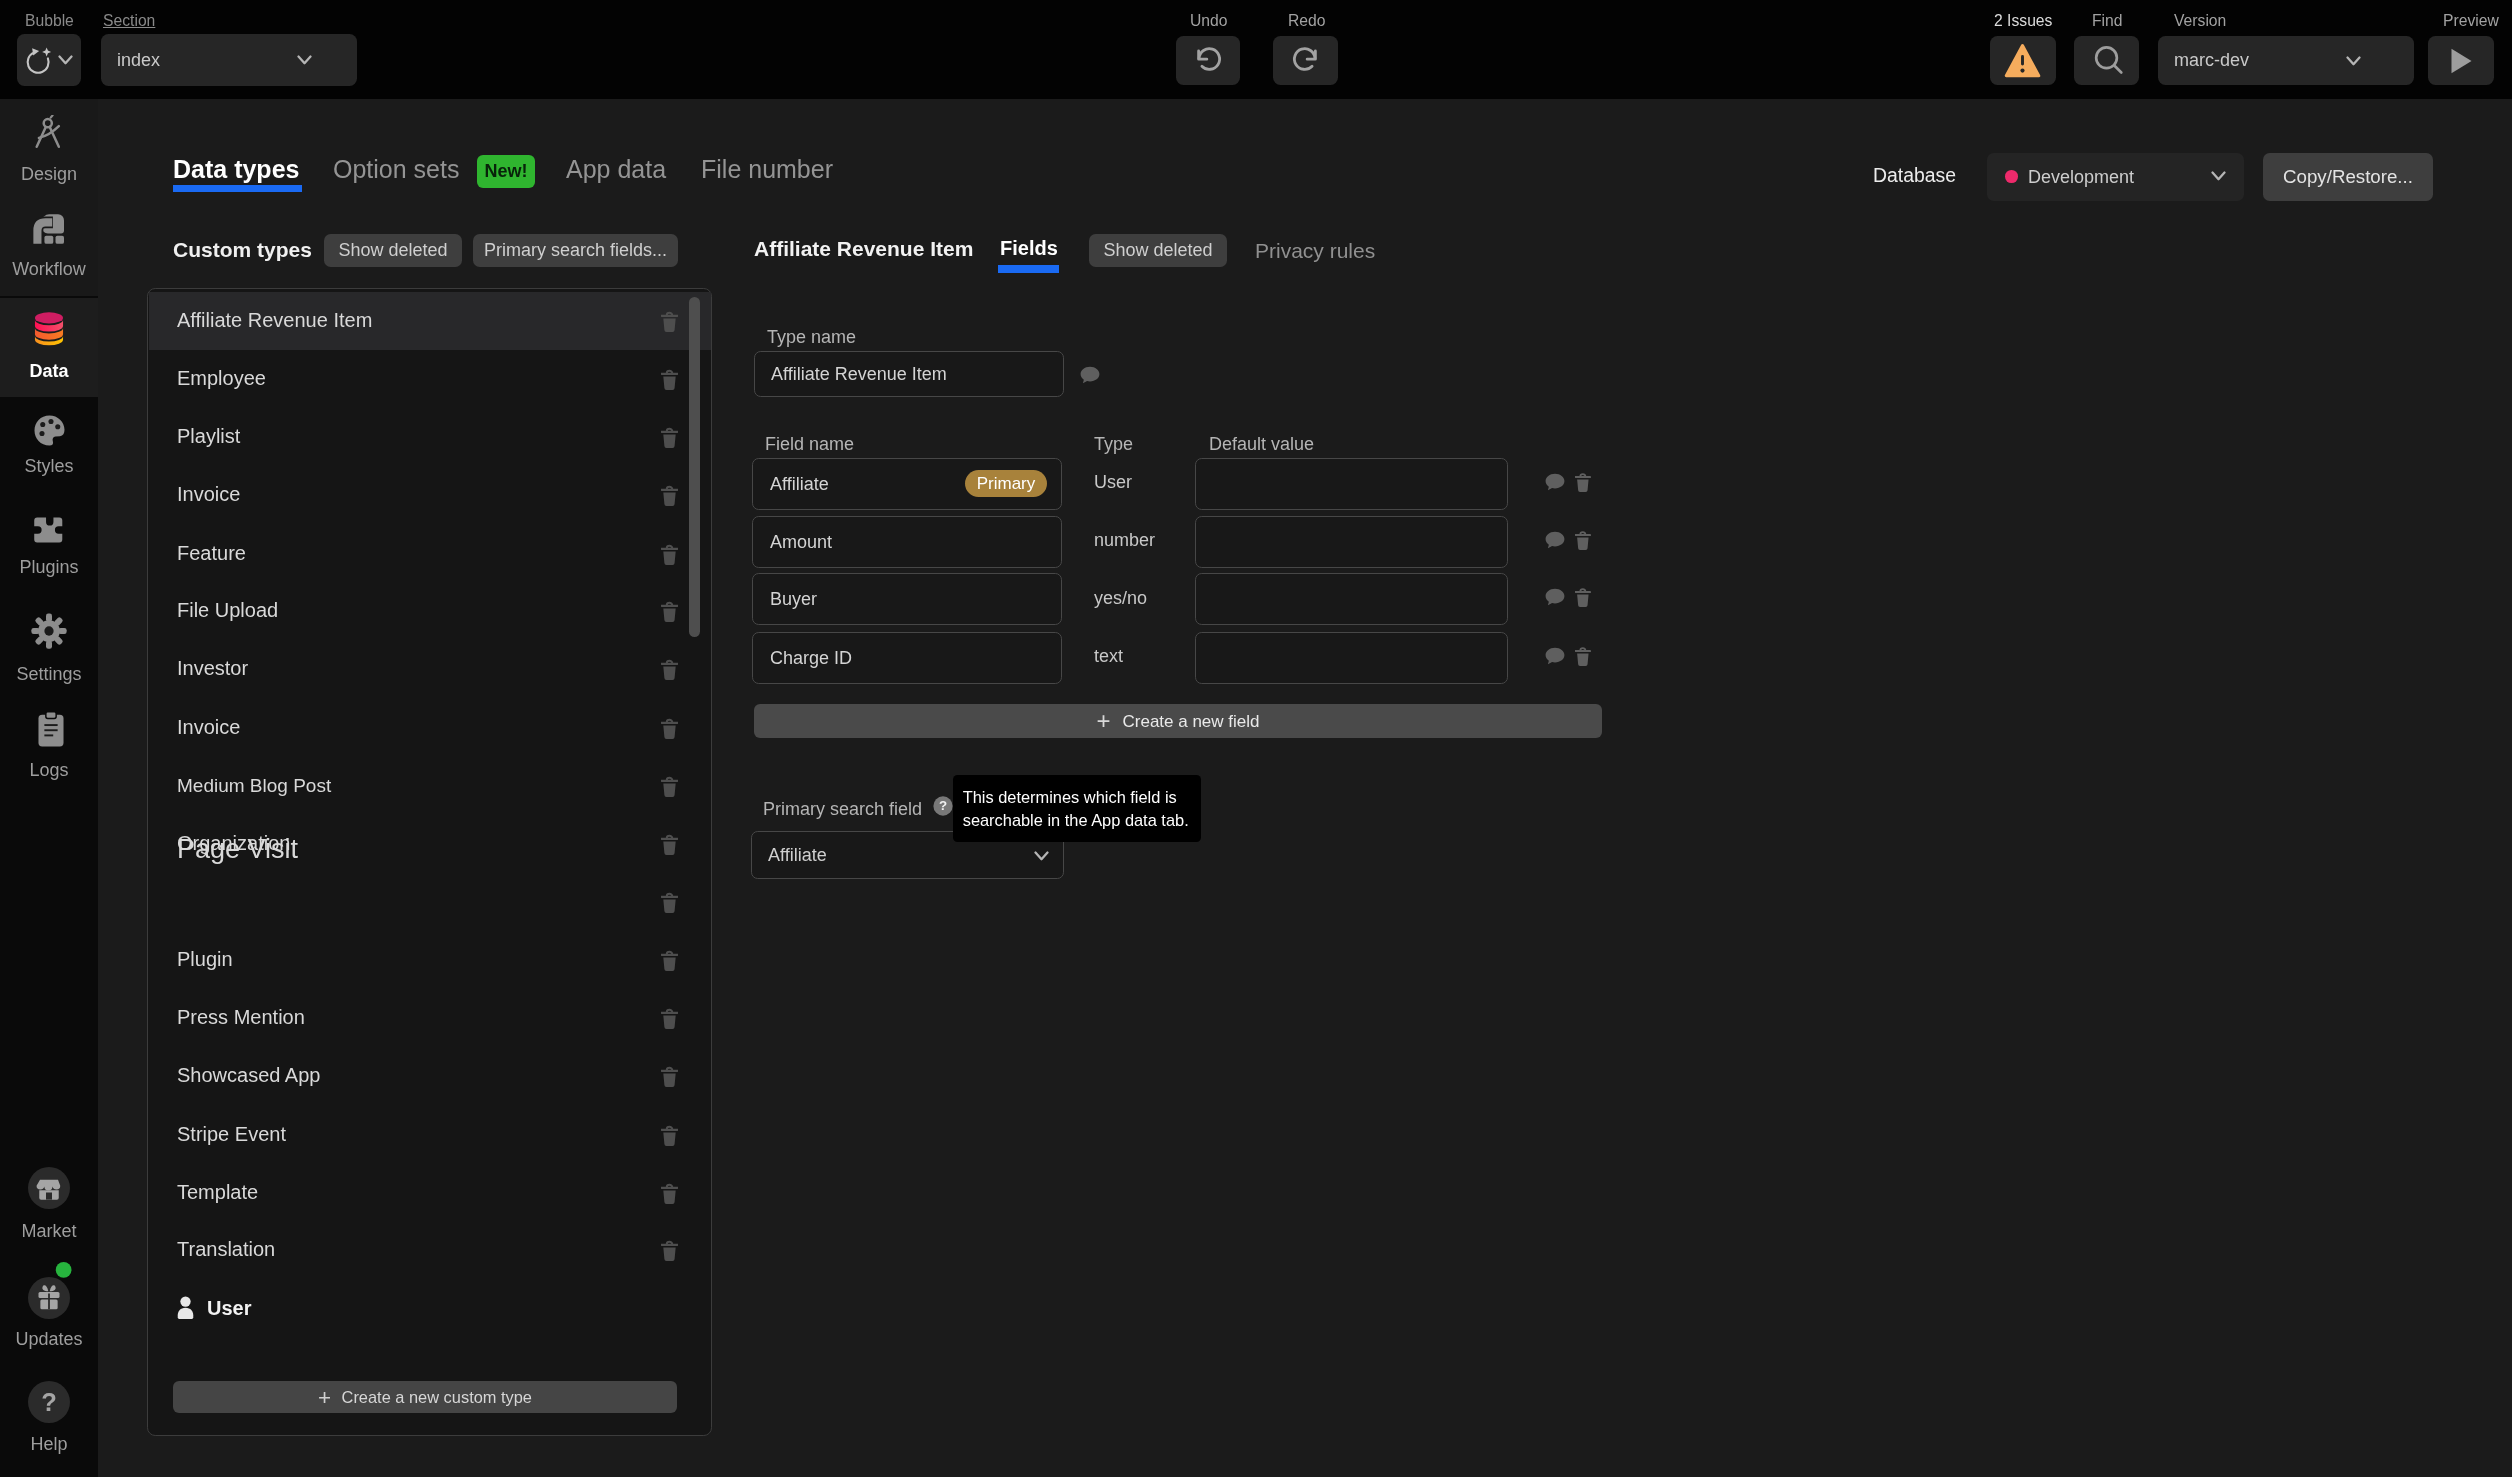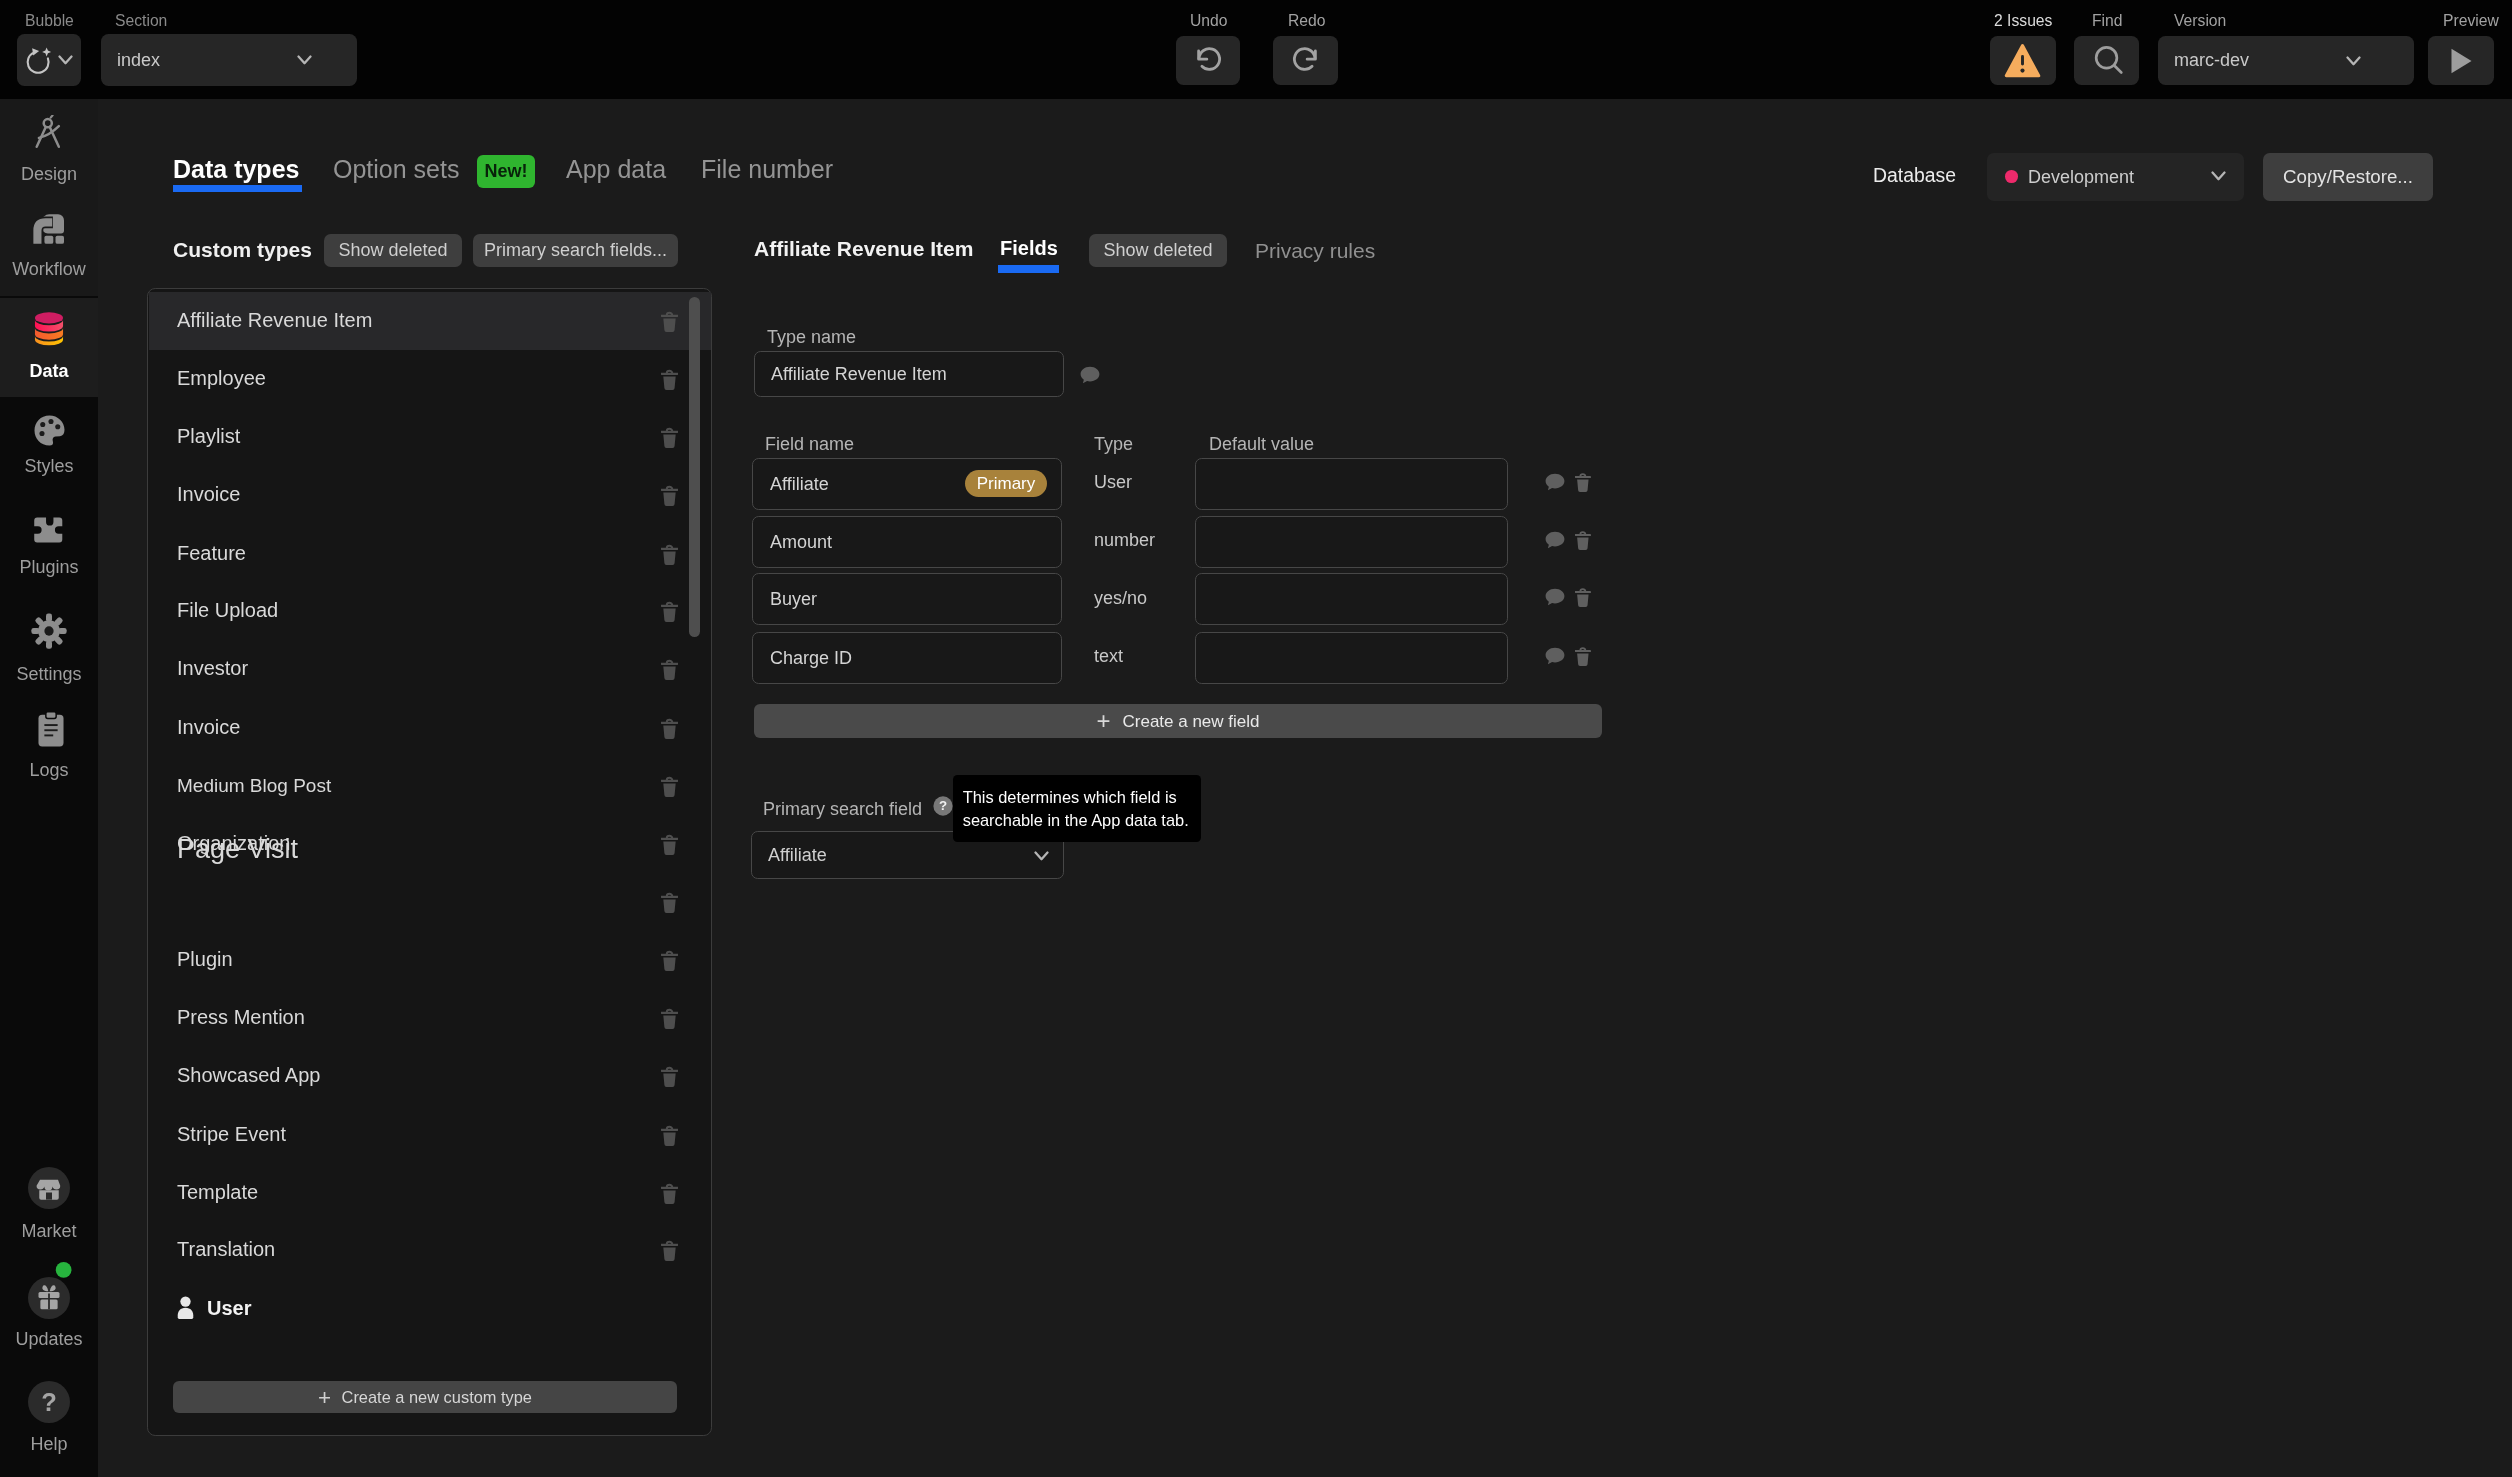--- a/index.html
+++ b/index.html
@@ -29,21 +29,21 @@
   <div class="tlab" style="left:25px; top:12px;">Bubble</div>
   <div class="tbtn" style="left:17px; top:34px; width:64px; height:52px;"></div>
   <svg class="abs" style="left:23px; top:44px;" width="33" height="33" viewBox="0 0 44 44">
     <path d="M14.5 11.5 A14 14 0 1 0 33.2 19.2" fill="none" stroke="#c4c4c4" stroke-width="2.8" stroke-linecap="round"></path>
     <path d="M12.2 5.6 L21.5 9.4 L13.6 15.4 Z" fill="#c4c4c4"></path>
     <path d="M31.5 4.5 l1.7 4.3 4.3 1.7 -4.3 1.7 -1.7 4.3 -1.7-4.3 -4.3-1.7 4.3-1.7 Z" fill="#c4c4c4"></path>
   </svg>
   <svg class="abs" style="left:58px; top:55px;" width="15" height="10.5" viewBox="0 0 20 14">
     <path d="M2 2 L10 11 L18 2" fill="none" stroke="#b5b5b5" stroke-width="3" stroke-linecap="round" stroke-linejoin="round"></path>
   </svg>
-  <div class="tlab" style="left:115px; top:12px;">Section</div>
+  <div class="tlab" style="left:103px; top:12px;text-decoration:underline;">Section</div>
   <div class="tbtn" style="left:101px; top:34px; width:256px; height:52px;"></div>
   <div class="abs" style="left:117px; top:34px; height:52px; line-height:52px; font-size:18px; color:#c9c9c9;">index</div>
   <svg class="abs" style="left:297px; top:55px;" width="15" height="10.5" viewBox="0 0 20 14">
     <path d="M2 2 L10 11 L18 2" fill="none" stroke="#b5b5b5" stroke-width="3" stroke-linecap="round" stroke-linejoin="round"></path>
   </svg>
 
   <div class="tlab2" style="left:1190px; top:12px;">Undo</div>
   <div class="tbtn" style="left:1176px; top:36px; width:64px; height:49px;"></div>
   <svg class="abs" style="left:1192px; top:46px;" width="33" height="28" viewBox="0 0 40 34">
     <path d="M8 6 L8 16 L18 16" fill="none" stroke="#a2a2a2" stroke-width="3.4" stroke-linecap="round" stroke-linejoin="round"></path>

